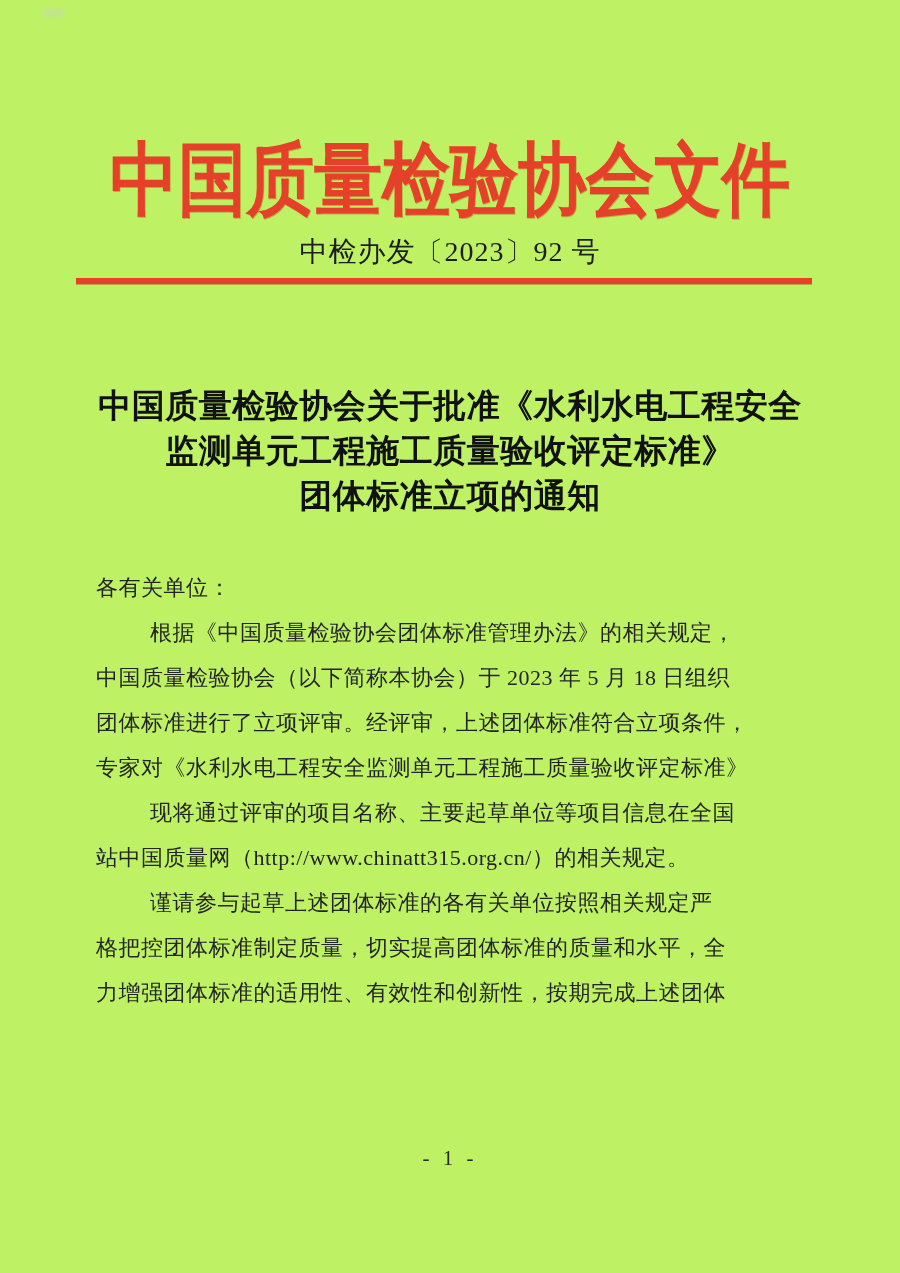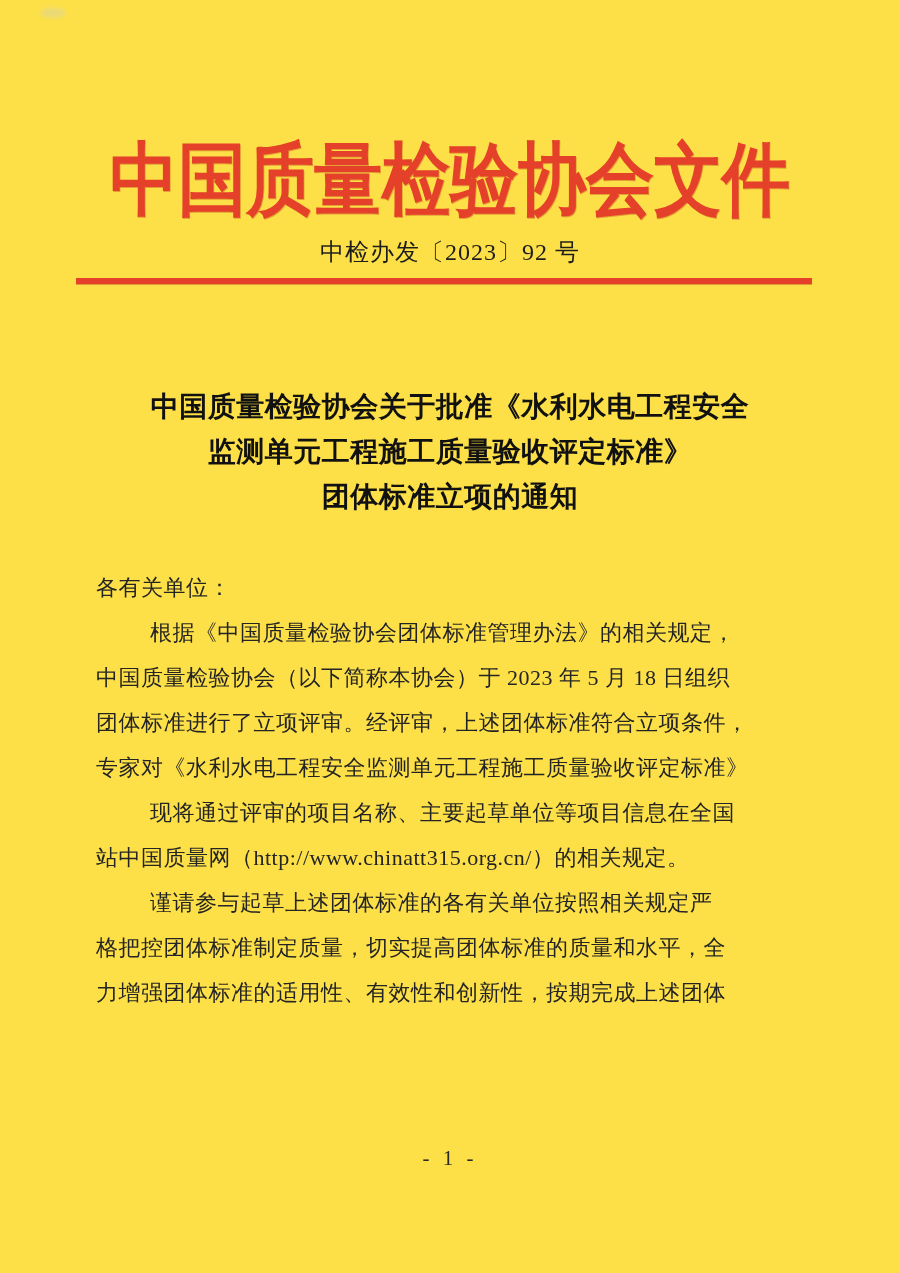--- a/index.html
+++ b/index.html
@@ -5,21 +5,21 @@
   html, body {
     margin: 0;
     padding: 0;
     background: #e9e9e9;
   }
   .page {
     position: relative;
     width: 900px;
     height: 1273px;
     margin: 0 auto;
-    background: #fde047;
+    background: #bef264;
     overflow: hidden;
     font-family: "Liberation Serif", "DejaVu Serif", serif;
     color: #222;
   }
   
   .scan-speck {
     position: absolute;
     left: 40px;
     top: 8px;
     width: 26px;
@@ -47,42 +47,42 @@
     transform-origin: center;
     white-space: nowrap;
     text-shadow: 1px 1px 0 rgba(180, 40, 20, 0.35);
   }
   .doc-number {
     position: absolute;
     top: 238px;
     left: 0;
     width: 100%;
     text-align: center;
-    font-size: 24px;
+    font-size: 28px;
     line-height: 28px;
     color: #1d1d1d;
     letter-spacing: 1px;
   }
   .red-divider {
     position: absolute;
     top: 278px;
     left: 76px;
     width: 736px;
     height: 6px;
     background: var(--accent, #e5402a);
     box-shadow: 0 1px 0 rgba(190, 50, 25, 0.4);
   }
   .doc-title {
     position: absolute;
     top: 384px;
     left: 0;
     width: 100%;
     text-align: center;
     font-weight: 700;
-    font-size: 28px;
+    font-size: 33px;
     line-height: 45px;
     color: #111;
     letter-spacing: 0.5px;
   }
   .doc-body {
     position: absolute;
     top: 565px;
     left: 96px;
     width: 730px;
     font-size: 22px;

